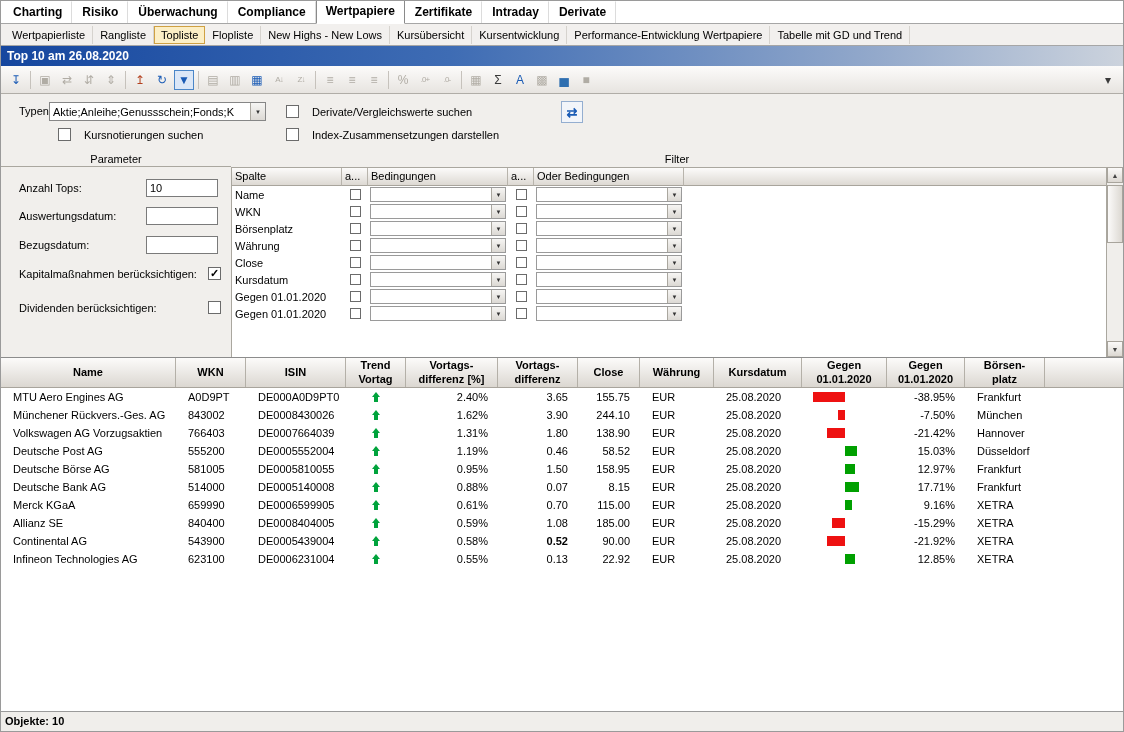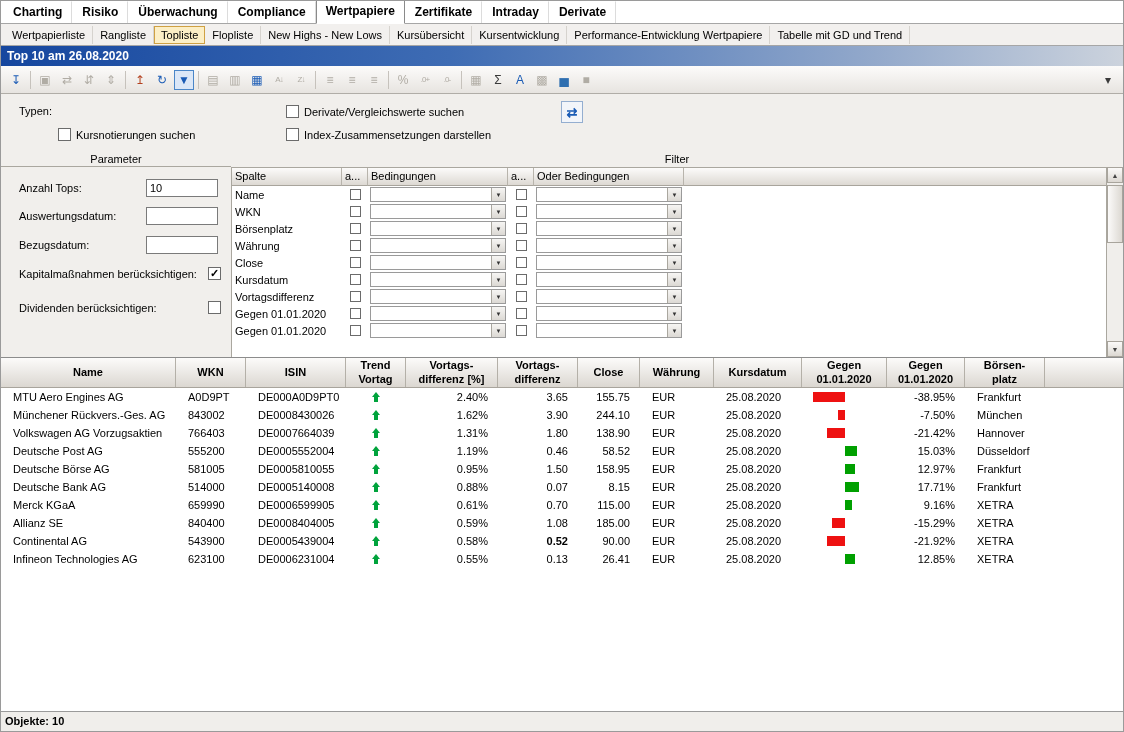--- a/index.html
+++ b/index.html
@@ -29,21 +29,21 @@
   .ticon.small { font-size:8px; letter-spacing:-1px; }
   .tsep { width:1px; height:18px; background:#c6c2bc; margin:0 3px; }
   .toolbar-spacer { flex:1; }
 
   
   .combo { display:flex; border:1px solid #868686; background:#fff; height:19px; align-items:center; }
   .combo-text { flex:1; padding:0 3px; white-space:nowrap; overflow:hidden; }
   .combo-arrow { width:15px; align-self:stretch; background:linear-gradient(#f6f5f3,#dcd9d4); border-left:1px solid #aaa79f; font-size:6px; display:flex; align-items:center; justify-content:center; color:#333; }
   .checkbox { width:13px; height:13px; border:1px solid #6b6b6b; background:#fff; display:inline-flex; align-items:center; justify-content:center; font-size:11px; font-weight:bold; line-height:1; flex:none; }
   .checkbox.small { width:11px; height:11px; font-size:9px; }
-  .cb-row { display:flex; gap:5px; align-items:center; position:absolute; white-space:nowrap; cursor:default; }
+  .cb-row { display:flex; gap:13px; align-items:center; position:absolute; white-space:nowrap; cursor:default; }
 
   
   .formarea { flex:none; position:relative; height:57px; background:#f1efec; }
   .typen-label { position:absolute; left:18px; top:11px; }
   .typen-combo { position:absolute; left:48px; top:8px; width:217px; }
   .cb-kursnotierungen { left:57px; top:34px; }
   .cb-derivate { left:285px; top:11px; }
   .cb-index { left:285px; top:34px; }
   .refresh-btn { position:absolute; left:560px; top:7px; width:22px; height:22px; border:1px solid #94aed0; background:#f2f5fa; color:#1a5bb5; font-size:13px; font-weight:bold; display:flex; align-items:center; justify-content:center; cursor:default; }
 
@@ -165,20 +165,24 @@
       <div class="ticon" style="color: rgb(26, 91, 181);">A</div>
       <div class="ticon disabled">▩</div>
       <div class="ticon" style="color: rgb(47, 111, 176);">▅</div>
       <div class="ticon disabled">■</div>
       <div class="toolbar-spacer"></div>
       <div class="ticon">▾</div>
     </div>
 
   <div class="formarea">
     <span class="typen-label">Typen:</span>
+    <div class="combo typen-combo">
+      <span class="combo-text">Aktie;Anleihe;Genussschein;Fonds;K</span>
+      <span class="combo-arrow">▼</span>
+    </div>
     <div class="cb-row cb-kursnotierungen">
       <span class="checkbox"></span>
       <span>Kursnotierungen suchen</span>
     </div>
     <div class="cb-row cb-derivate">
       <span class="checkbox"></span>
       <span>Derivate/Vergleichswerte suchen</span>
     </div>
     <div class="cb-row cb-index">
       <span class="checkbox"></span>
@@ -332,42 +336,20 @@
               <div class="fcell fc4">
                 <div class="fcombo">
                   <span class="combo-text"></span>
                   <span class="combo-arrow">▼</span>
                 </div>
               </div>
               <div class="fcell fc5"></div>
             </div>
             <div class="frow">
               <div class="fcell fc0">Kursdatum</div>
-              <div class="fcell fc1">
-                <span class="checkbox small"></span>
-              </div>
-              <div class="fcell fc2">
-                <div class="fcombo">
-                  <span class="combo-text"></span>
-                  <span class="combo-arrow">▼</span>
-                </div>
-              </div>
-              <div class="fcell fc3">
-                <span class="checkbox small"></span>
-              </div>
-              <div class="fcell fc4">
-                <div class="fcombo">
-                  <span class="combo-text"></span>
-                  <span class="combo-arrow">▼</span>
-                </div>
-              </div>
-              <div class="fcell fc5"></div>
-            </div>
-            <div class="frow">
-              <div class="fcell fc0">Vortagsdifferenz</div>
               <div class="fcell fc1">
                 <span class="checkbox small"></span>
               </div>
               <div class="fcell fc2">
                 <div class="fcombo">
                   <span class="combo-text"></span>
                   <span class="combo-arrow">▼</span>
                 </div>
               </div>
               <div class="fcell fc3">
@@ -657,21 +639,21 @@
         <div class="td al-left" style="width: 70px;">623100</div>
         <div class="td al-left" style="width: 100px;">DE0006231004</div>
         <div class="td trend" style="width: 60px;">
           <span class="up-arrow">
             <span class="head"></span>
             <span class="stem"></span>
           </span>
         </div>
         <div class="td al-right" style="width: 92px;">0.55%</div>
         <div class="td al-right" style="width: 80px;">0.13</div>
-        <div class="td al-right" style="width: 62px;">26.41</div>
+        <div class="td al-right" style="width: 62px;">22.92</div>
         <div class="td al-left" style="width: 74px;">EUR</div>
         <div class="td al-left" style="width: 88px;">25.08.2020</div>
         <div class="td barcell" style="width: 85px;">
           <div class="bar pos" style="width: 10.5px;"></div>
         </div>
         <div class="td al-right" style="width: 78px;">12.85%</div>
         <div class="td al-left" style="width: 80px;">XETRA</div>
       </div>
     </div>
   <div class="table-filler"></div>

